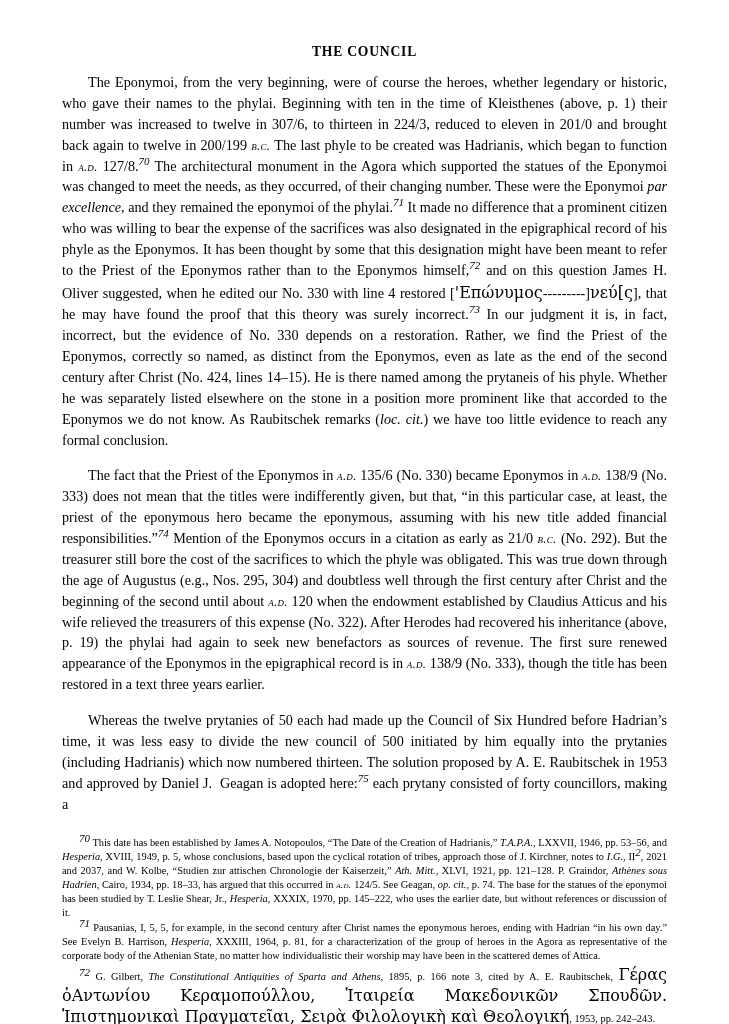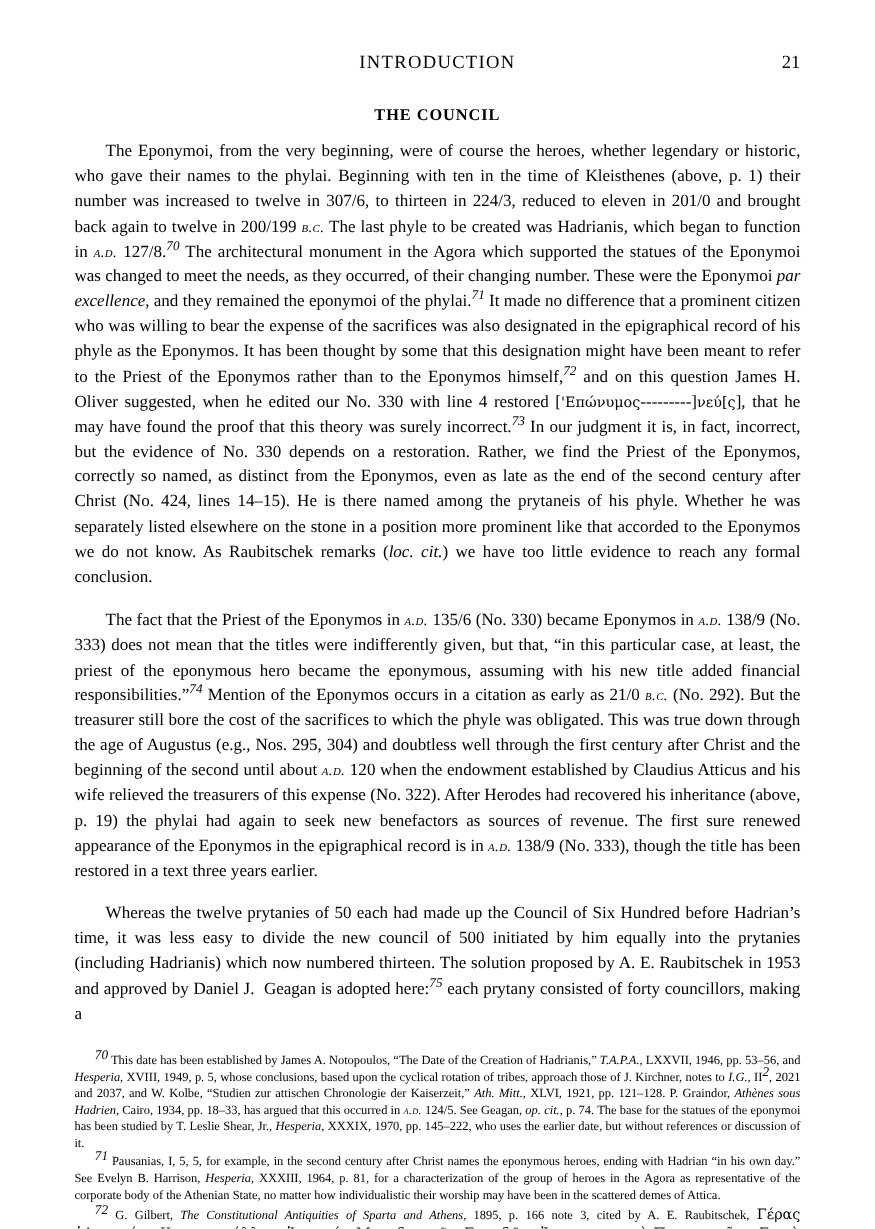--- a/index.html
+++ b/index.html
@@ -78,32 +78,28 @@
   .note {
     margin: 0 0 1.5px 0;
     text-indent: 17px;
   }
   .note .sc {
     font-variant: small-caps;
     font-size: 9.4px;
   }
   .greek {
     font-family: "DejaVu Serif", serif;
-    font-size: 12px;
+    font-size: 16px;
   }
 </style>
 </head>
 <body>
 
 <div class="page">
 
-  <div class="running-head">
-    <span>INTRODUCTION</span>
-    <span class="page-number">21</span>
-  </div>
 
   <h2 class="section-title">THE COUNCIL</h2>
 
   <p class="body">The Eponymoi, from the very beginning, were of course the heroes, whether legendary or historic, who gave their names to the phylai. Beginning with ten in the time of Kleisthenes (above, p. 1) their number was increased to twelve in 307/6, to thirteen in 224/3, reduced to eleven in 201/0 and brought back again to twelve in 200/199 <span class="sc">b.c.</span> The last phyle to be created was Hadrianis, which began to function in <span class="sc">a.d.</span> 127/8.<sup>70</sup> The architectural monument in the Agora which supported the statues of the Eponymoi was changed to meet the needs, as they occurred, of their changing number. These were the Eponymoi <span class="it">par excellence</span>, and they remained the eponymoi of the phylai.<sup>71</sup> It made no difference that a prominent citizen who was willing to bear the expense of the sacrifices was also designated in the epigraphical record of his phyle as the Eponymos. It has been thought by some that this designation might have been meant to refer to the Priest of the Eponymos rather than to the Eponymos himself,<sup>72</sup> and on this question James H. Oliver suggested, when he edited our No. <span class="bf">330</span> with line 4 restored [<span class="greek">'Επώνυμος</span>---------]<span class="greek">νεύ[ς</span>], that he may have found the proof that this theory was surely incorrect.<sup>73</sup> In our judgment it is, in fact, incorrect, but the evidence of No. <span class="bf">330</span> depends on a restoration. Rather, we find the Priest of the Eponymos, correctly so named, as distinct from the Eponymos, even as late as the end of the second century after Christ (No. <span class="bf">424</span>, lines 14–15). He is there named among the prytaneis of his phyle. Whether he was separately listed elsewhere on the stone in a position more prominent like that accorded to the Eponymos we do not know. As Raubitschek remarks (<span class="it">loc. cit.</span>) we have too little evidence to reach any formal conclusion.</p>
 
   <p class="body">The fact that the Priest of the Eponymos in <span class="sc">a.d.</span> 135/6 (No. <span class="bf">330</span>) became Eponymos in <span class="sc">a.d.</span> 138/9 (No. <span class="bf">333</span>) does not mean that the titles were indifferently given, but that, “in this particular case, at least, the priest of the eponymous hero became the eponymous, assuming with his new title added financial responsibilities.”<sup>74</sup> Mention of the Eponymos occurs in a citation as early as 21/0 <span class="sc">b.c.</span> (No. <span class="bf">292</span>). But the treasurer still bore the cost of the sacrifices to which the phyle was obligated. This was true down through the age of Augustus (e.g., Nos. <span class="bf">295</span>, <span class="bf">304</span>) and doubtless well through the first century after Christ and the beginning of the second until about <span class="sc">a.d.</span> 120 when the endowment established by Claudius Atticus and his wife relieved the treasurers of this expense (No. <span class="bf">322</span>). After Herodes had recovered his inheritance (above, p. 19) the phylai had again to seek new benefactors as sources of revenue. The first sure renewed appearance of the Eponymos in the epigraphical record is in <span class="sc">a.d.</span> 138/9 (No. <span class="bf">333</span>), though the title has been restored in a text three years earlier.</p>
 
 
   <p class="body">Whereas the twelve prytanies of 50 each had made up the Council of Six Hundred before Hadrian’s time, it was less easy to divide the new council of 500 initiated by him equally into the prytanies (including Hadrianis) which now numbered thirteen. The solution proposed by A. E. Raubitschek in 1953 and approved by Daniel J.&nbsp; Geagan is adopted here:<sup>75</sup> each prytany consisted of forty councillors, making a</p>
 

